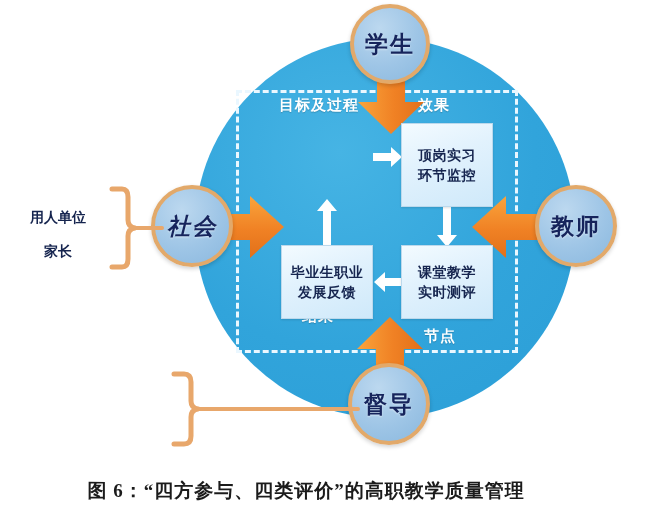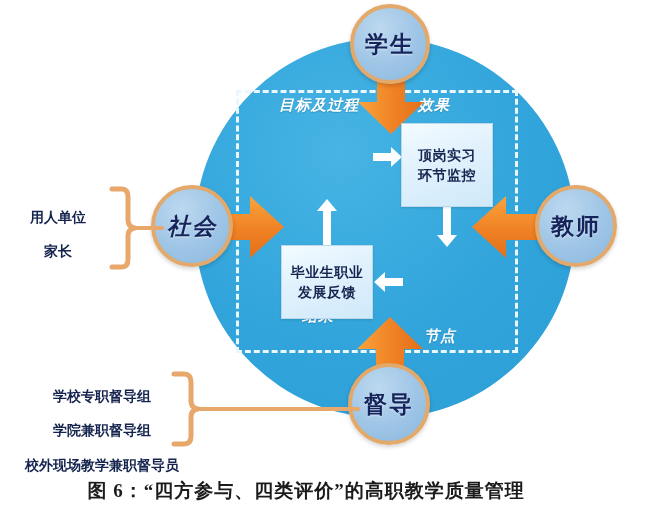--- a/index.html
+++ b/index.html
@@ -27,21 +27,20 @@
 
   
   .sec-label {
     position: absolute;
     color: #ffffff;
     font-size: 15px;
     font-weight: bold;
     letter-spacing: 1px;
     white-space: nowrap;
     text-shadow: 0 1px 1px rgba(0,0,0,.18);
-    font-style: italic;
   }
   .sec-goal   { left: 279px; top: 96px; }
   .sec-effect { left: 418px; top: 96px; }
   .sec-result { left: 302px; top: 307px; }
   .sec-node   { left: 424px; top: 327px; }
 
   
   .node-box {
     position: absolute;
     background: linear-gradient(160deg, #f3fbff 0%, #e2f2fd 40%, #cfe9fa 100%);
@@ -183,20 +182,24 @@
   </svg>
 
   <div class="node-box box-tr">
     <span>顶岗实习</span>
     <span>环节监控</span>
   </div>
   <div class="node-box box-bl">
     <span>毕业生职业</span>
     <span>发展反馈</span>
   </div>
+  <div class="node-box box-br">
+    <span>课堂教学</span>
+    <span>实时测评</span>
+  </div>
 
   <div class="pill-circle c-student">
     <span>学生</span>
   </div>
   <div class="pill-circle c-society">
     <span>社会</span>
   </div>
   <div class="pill-circle c-teacher">
     <span>教师</span>
   </div>
@@ -212,21 +215,16 @@
   <svg class="brace" style="left:170px; top:370px; width:190px; height:78px;" viewBox="0 0 190 78">
     <path d="M4,4 L14,4 Q21,4 21,12 L21,31 Q21,38 28,39 Q21,40 21,47 L21,66 Q21,74 14,74 L4,74" fill="none" stroke="#e8a76b" stroke-width="5" stroke-linecap="round" stroke-linejoin="round"></path>
     <path d="M28,39 L188,39" fill="none" stroke="#e8a76b" stroke-width="4" stroke-linecap="round"></path>
   </svg>
 
   <div class="side-text side-left">
     <div>用人单位</div>
     <div>家长</div>
   </div>
 
-  <div class="side-text side-bottom">
-    <div>学校专职督导组</div>
-    <div>学院兼职督导组</div>
-    <div>校外现场教学兼职督导员</div>
-  </div>
 
   <div class="caption">图 6：“四方参与、四类评价”的高职教学质量管理</div>
 
 </div>
 
 </body></html>

